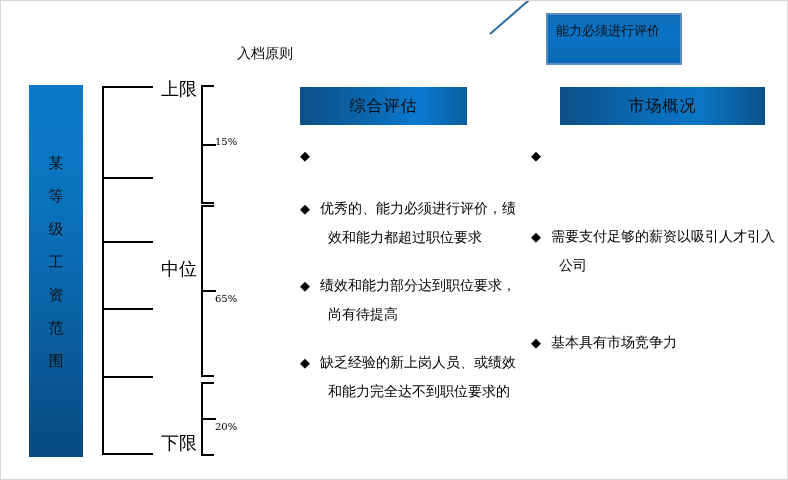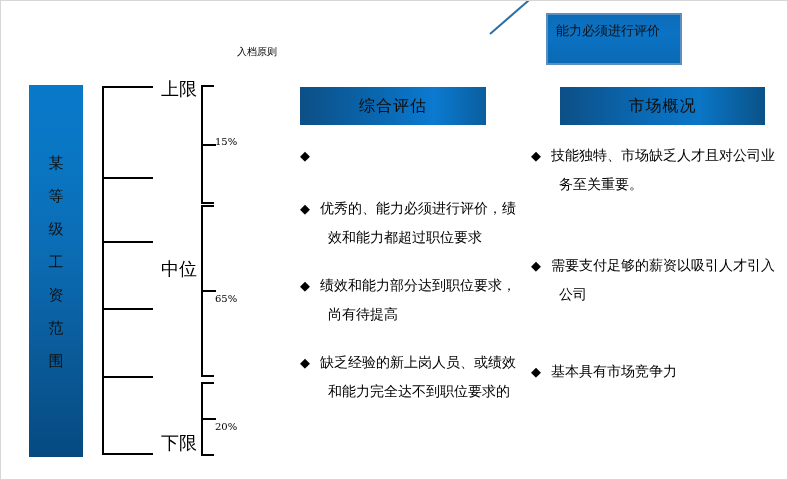--- a/index.html
+++ b/index.html
@@ -100,39 +100,39 @@
     position: absolute;
     font-size: 18px;
     color: #000000;
     font-family: Liberation Sans, sans-serif;
     white-space: nowrap;
   }
   .principle-label {
     position: absolute;
     left: 236px;
     top: 44px;
-    font-size: 10px;
+    font-size: 14px;
     color: #000000;
     font-family: "DejaVu Sans", "Liberation Sans", sans-serif;
     white-space: nowrap;
   }
 
   
   .hdr {
     position: absolute;
     height: 38px;
     line-height: 38px;
     text-align: center;
     color: #0d0d0d;
     font-size: 16px;
     font-family: "DejaVu Serif", "Liberation Serif", serif;
     background: linear-gradient(to right, #0d4f86 0%, #0a66ad 40%, #0b7ad1 72%, #0a5e9e 100%);
     letter-spacing: 1px;
   }
-  #hdr-assess { left: 299px; top: 86px; width: 186px; }
+  #hdr-assess { left: 299px; top: 86px; width: 167px; }
   #hdr-market { left: 559px; top: 86px; width: 205px;
     background: linear-gradient(to right, #0d4f86 0%, #0a6cb8 45%, #0a76c6 68%, #0a5288 100%); }
 
   
   .callout {
     position: absolute;
     left: 545px;
     top: 12px;
     width: 136px;
     height: 52px;
@@ -253,21 +253,20 @@
     <div style="height:19px;"></div>
     <div class="bullet-item">
       <span class="bullet-mark">◆</span>
       <span class="bullet-text">缺乏经验的新上岗人员、或绩效和能力完全达不到职位要求的</span>
     </div>
   </div>
 
   <div class="bullets" id="bullets-market">
     <div class="bullet-item">
       <span class="bullet-mark">◆</span>
-      <span class="bullet-text">技能独特、市场缺乏人才且对公司业务至关重要。</span>
     </div>
     <div style="height:52px;"></div>
     <div class="bullet-item">
       <span class="bullet-mark">◆</span>
       <span class="bullet-text">需要支付足够的薪资以吸引人才引入公司</span>
     </div>
     <div style="height:48px;"></div>
     <div class="bullet-item">
       <span class="bullet-mark">◆</span>
       <span class="bullet-text">基本具有市场竞争力</span>

